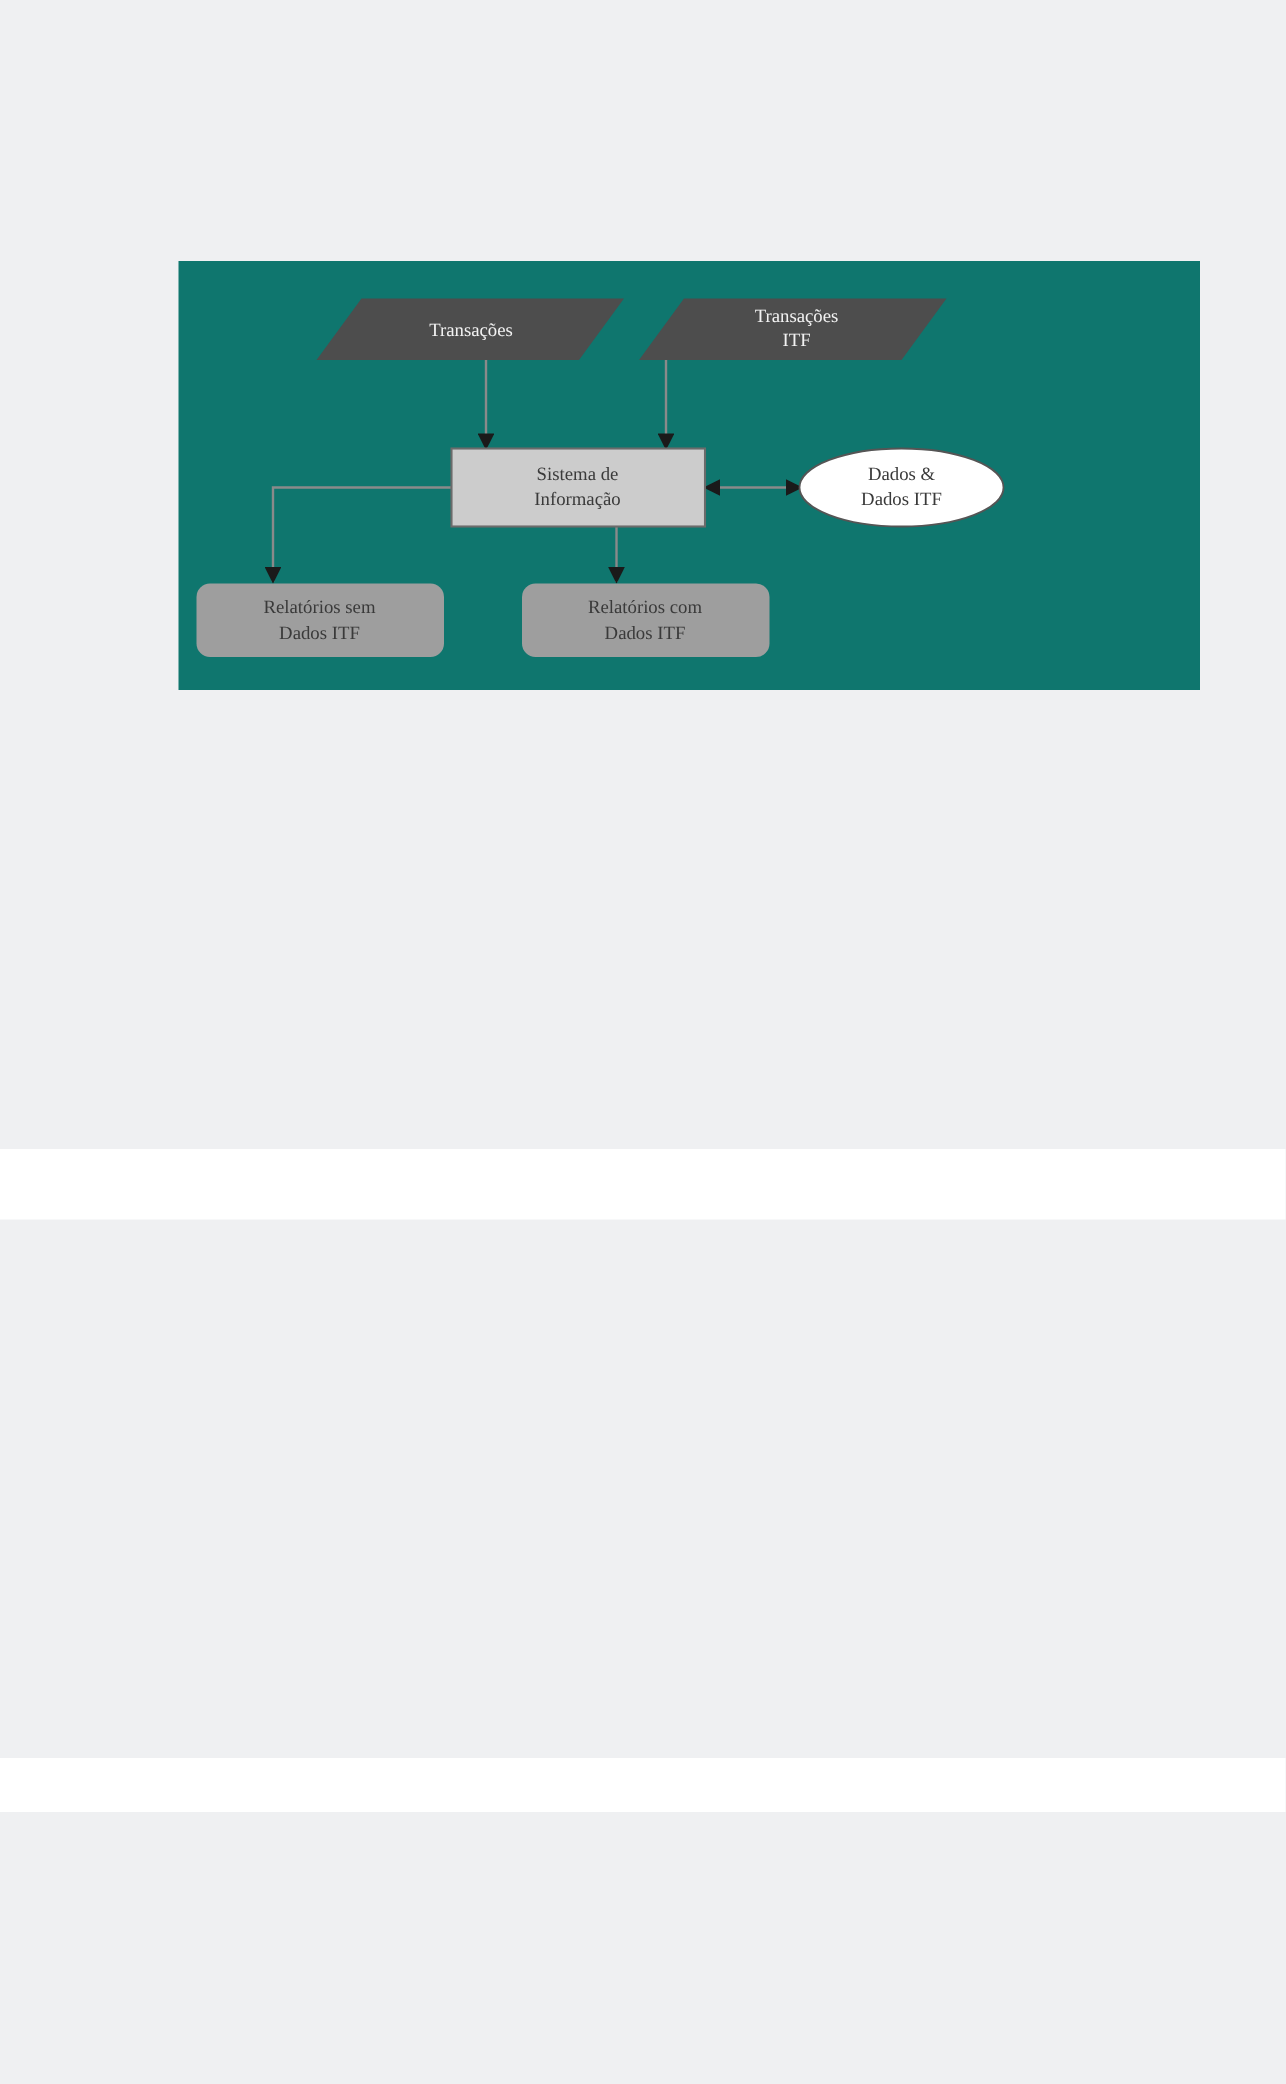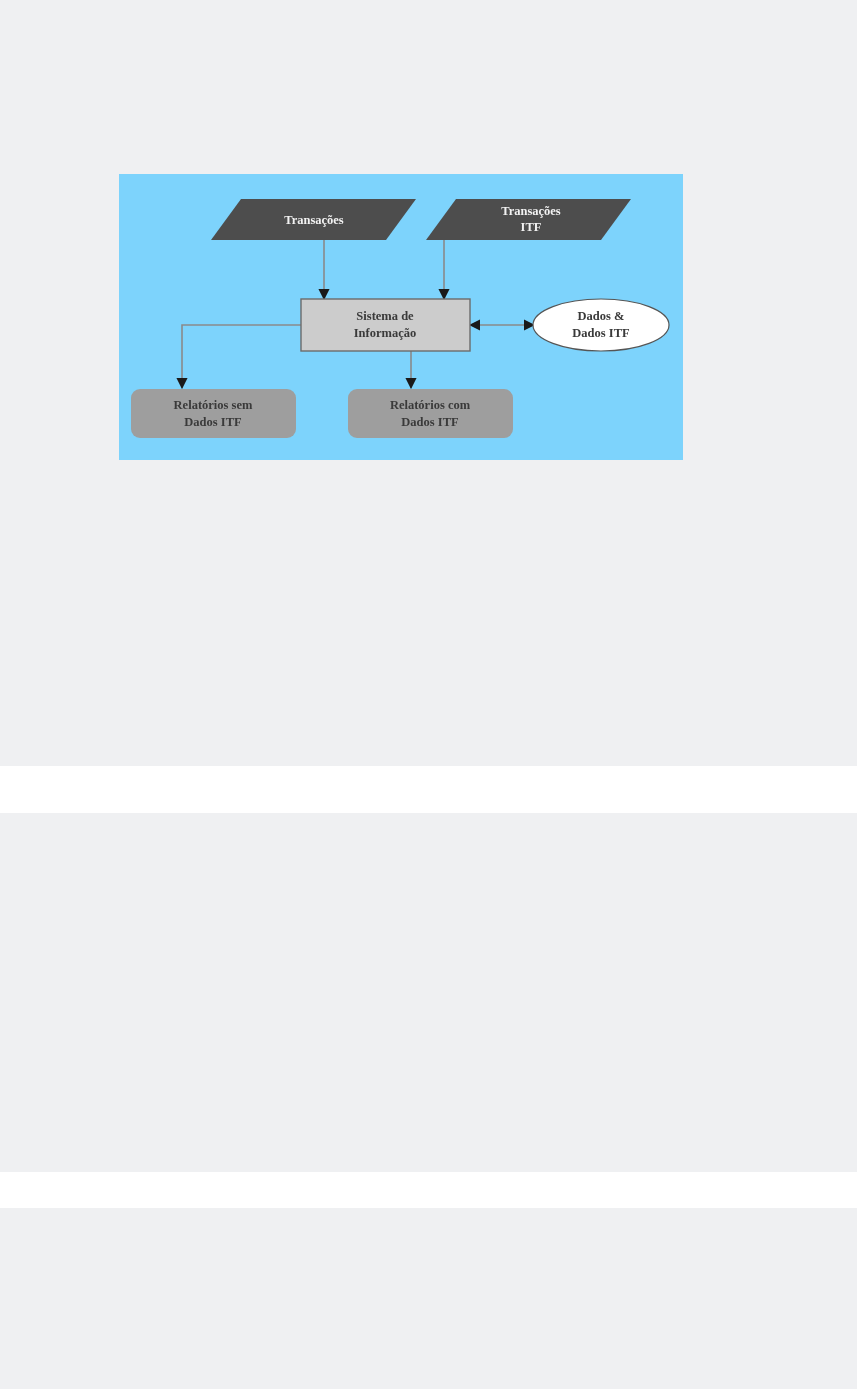--- a/index.html
+++ b/index.html
@@ -23,24 +23,23 @@
     background: #ffffff;
   }
   #band-1 { top: 766px; height: 47px; }
   #band-2 { top: 1172px; height: 36px; }
 
   
   #figure-panel {
     position: absolute;
     left: 119px;
     top: 174px;
-    width: 564px;
+    width: 681px;
     height: 286px;
-    background: #7dd3fc;
-    font-weight: bold;
+    background: #0f766e;
   }
 
   #figure-svg {
     display: block;
     width: 617px;
     height: 286px;
   }
 
   .node-label {
     font-family: "Liberation Serif", serif;

